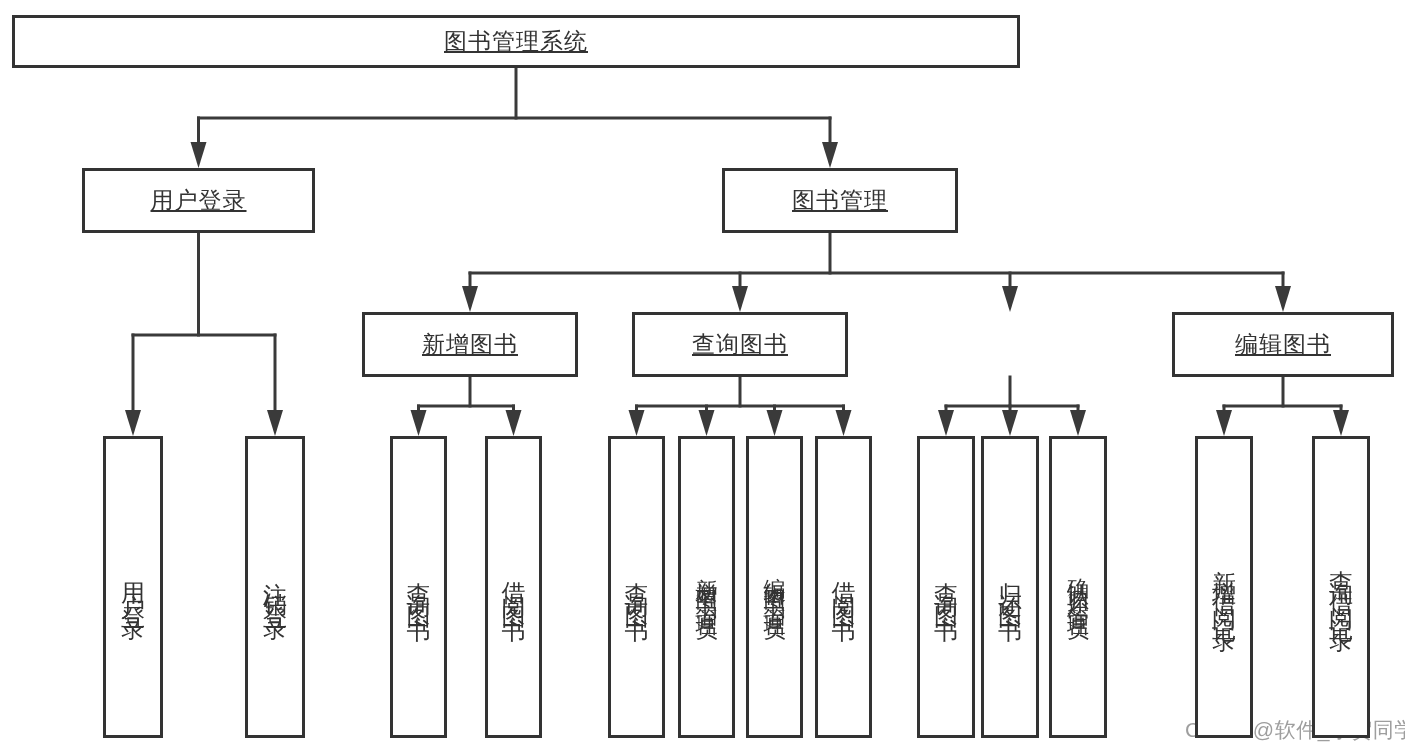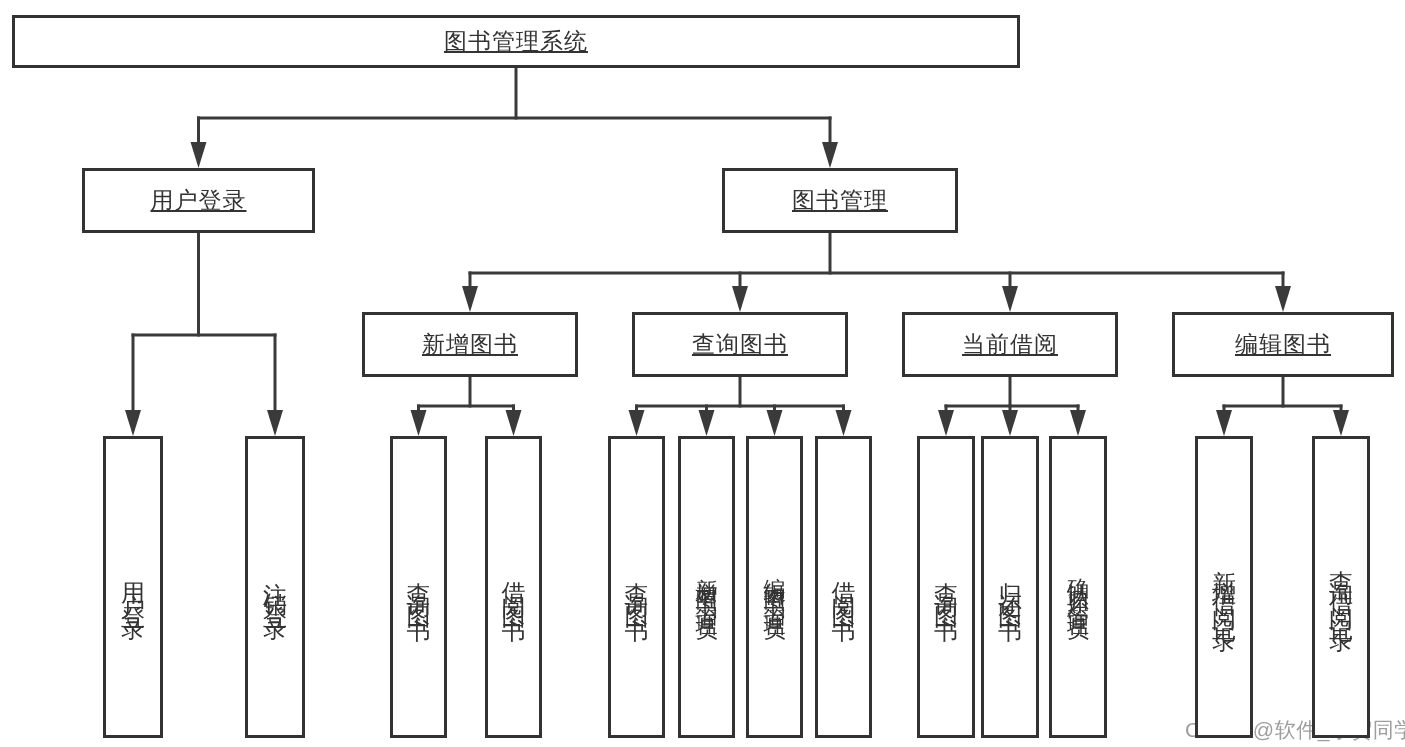--- a/index.html
+++ b/index.html
@@ -117,21 +117,20 @@
       <line x1="1341" y1="406" x2="1341" y2="418" stroke="#3a3a3a" stroke-width="3" stroke-linecap="square"></line>
       <polygon points="1333,410 1349,410 1341,436" fill="#3a3a3a"></polygon>
     </svg>
 
   <div class="watermark" style="color: rgb(158, 158, 158);">CSDN @软件_小贺同学</div>
 <div class="node horizontal" style="left: 12px; top: 15px; width: 1008px; height: 53px; border-color: rgb(51, 51, 51); color: rgb(51, 51, 51);">图书管理系统</div>
     <div class="node horizontal" style="left: 82px; top: 168px; width: 233px; height: 65px; border-color: rgb(51, 51, 51); color: rgb(51, 51, 51);">用户登录</div>
     <div class="node horizontal" style="left: 712px; top: 168px; width: 236px; height: 65px; border-color: rgb(51, 51, 51); color: rgb(51, 51, 51); margin-left: 10px;">图书管理</div>
     <div class="node horizontal" style="left: 362px; top: 312px; width: 216px; height: 65px; border-color: rgb(51, 51, 51); color: rgb(51, 51, 51);">新增图书</div>
     <div class="node horizontal" style="left: 632px; top: 312px; width: 216px; height: 65px; border-color: rgb(51, 51, 51); color: rgb(51, 51, 51);">查询图书</div>
-    <div class="node horizontal" style="left: 902px; top: 312px; width: 216px; height: 65px; border-color: rgb(51, 51, 51); color: rgb(51, 51, 51);">当前借阅</div>
     <div class="node horizontal" style="left: 1172px; top: 312px; width: 222px; height: 65px; border-color: rgb(51, 51, 51); color: rgb(51, 51, 51);">编辑图书</div>
     <div class="node vertical" style="left: 103px; top: 436px; width: 60px; height: 302px; border-color: rgb(51, 51, 51); color: rgb(51, 51, 51);">用户登录</div>
     <div class="node vertical" style="left: 245px; top: 436px; width: 60px; height: 302px; border-color: rgb(51, 51, 51); color: rgb(51, 51, 51);">注销登录</div>
     <div class="node vertical" style="left: 390px; top: 436px; width: 57px; height: 302px; border-color: rgb(51, 51, 51); color: rgb(51, 51, 51);">查询图书</div>
     <div class="node vertical" style="left: 485px; top: 436px; width: 57px; height: 302px; border-color: rgb(51, 51, 51); color: rgb(51, 51, 51);">借阅图书</div>
     <div class="node vertical" style="left: 608px; top: 436px; width: 57px; height: 302px; border-color: rgb(51, 51, 51); color: rgb(51, 51, 51);">查询图书</div>
     <div class="node vertical long" style="left: 678px; top: 436px; width: 57px; height: 302px; border-color: rgb(51, 51, 51); color: rgb(51, 51, 51);">新增图书（管理员）</div>
     <div class="node vertical long" style="left: 746px; top: 436px; width: 57px; height: 302px; border-color: rgb(51, 51, 51); color: rgb(51, 51, 51);">编辑图书（管理员）</div>
     <div class="node vertical" style="left: 815px; top: 436px; width: 57px; height: 302px; border-color: rgb(51, 51, 51); color: rgb(51, 51, 51);">借阅图书</div>
     <div class="node vertical" style="left: 917px; top: 436px; width: 58px; height: 302px; border-color: rgb(51, 51, 51); color: rgb(51, 51, 51);">查询图书</div>

